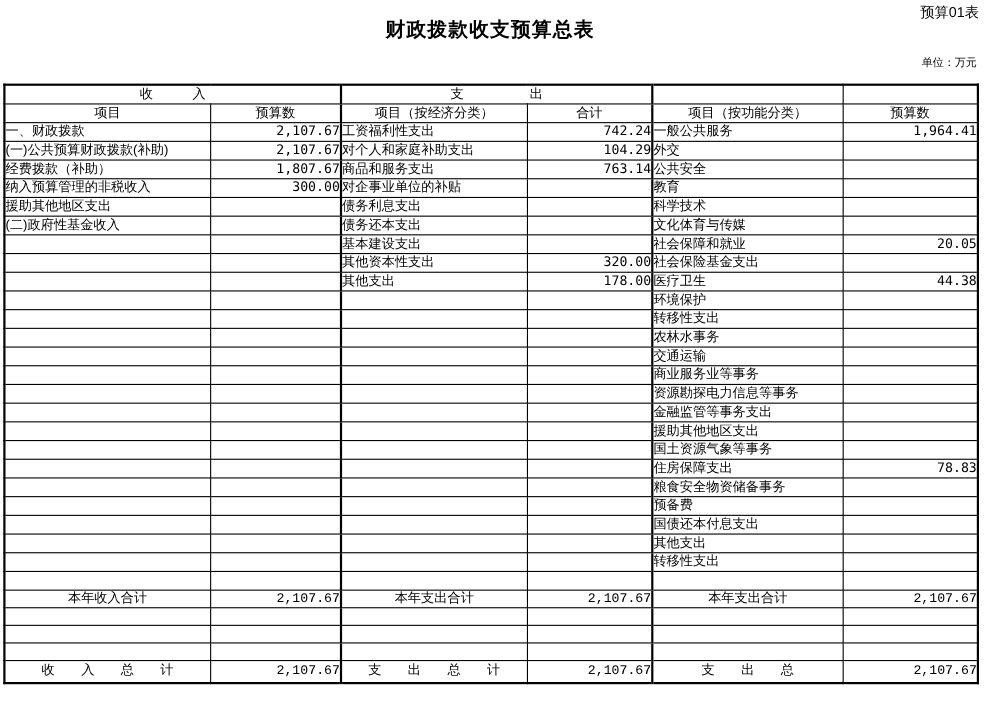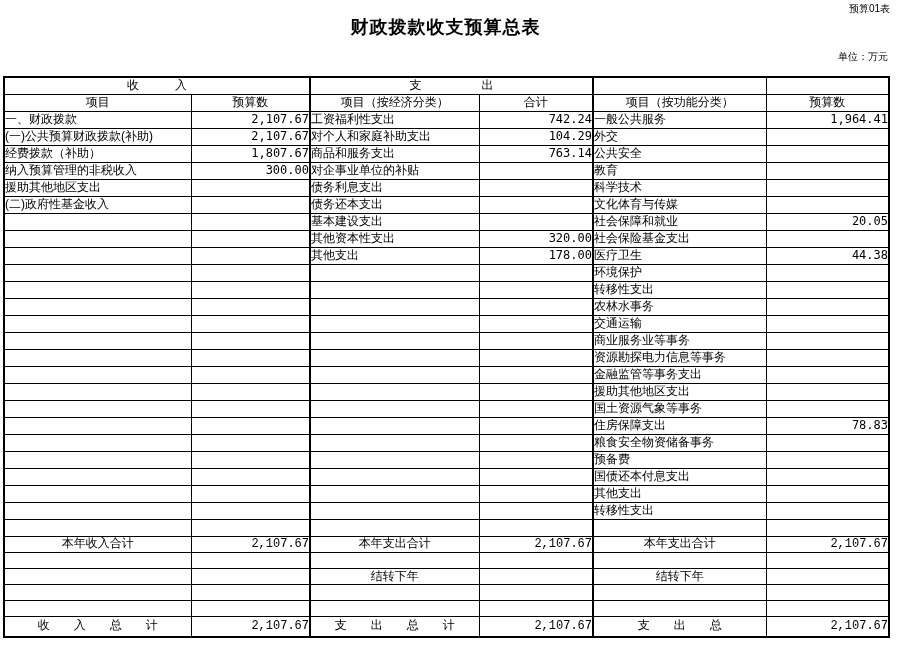--- a/index.html
+++ b/index.html
@@ -1,18 +1,18 @@
 <!DOCTYPE html>
 <html><head>
 <meta charset="utf-8">
 <style>
   html,body{margin:0;padding:0;background:#fff;}
   .page{position:relative;width:913px;height:659px;background:#ffffff;
         font-family:"Liberation Sans",sans-serif;color:#000;overflow:hidden;}
-  .sheet-label{position:absolute;top:2px;right:23px;font-size:10px;margin-left:44px;}
+  .sheet-label{position:absolute;top:2px;right:23px;font-size:13px;margin-left:44px;}
   .page-title{position:absolute;top:15px;left:3px;width:885px;text-align:center;
               font-size:18px;font-weight:bold;letter-spacing:1px;}
   .unit-label{position:absolute;top:50px;right:25px;font-size:10px;}
   table.budget{position:absolute;left:3px;top:76px;width:885px;
                border-collapse:collapse;table-layout:fixed;border:2px solid #000;}
   table.budget th,table.budget td{
     border:1px solid #000;font-size:12px;font-weight:normal;padding:0;
     line-height:15px;overflow:hidden;white-space:nowrap;vertical-align:middle;}
   thead tr{height:17px;}
   tbody.body-rows tr{height:17px;}
@@ -281,28 +281,20 @@
       </tr>
       <tr class="h16">
         <td class="lbl"></td>
         <td class="num"></td>
         <td class="lbl thickL"></td>
         <td class="num"></td>
         <td class="lbl thickL"></td>
         <td class="num"></td>
       </tr>
       <tr class="h16">
-        <td class="lbl ctr"></td>
-        <td class="num"></td>
-        <td class="lbl ctr thickL">结转下年</td>
-        <td class="num"></td>
-        <td class="lbl ctr thickL">结转下年</td>
-        <td class="num"></td>
-      </tr>
-      <tr class="h16">
         <td class="lbl"></td>
         <td class="num"></td>
         <td class="lbl thickL"></td>
         <td class="num"></td>
         <td class="lbl thickL"></td>
         <td class="num"></td>
       </tr>
       <tr class="h16">
         <td class="lbl"></td>
         <td class="num"></td>

